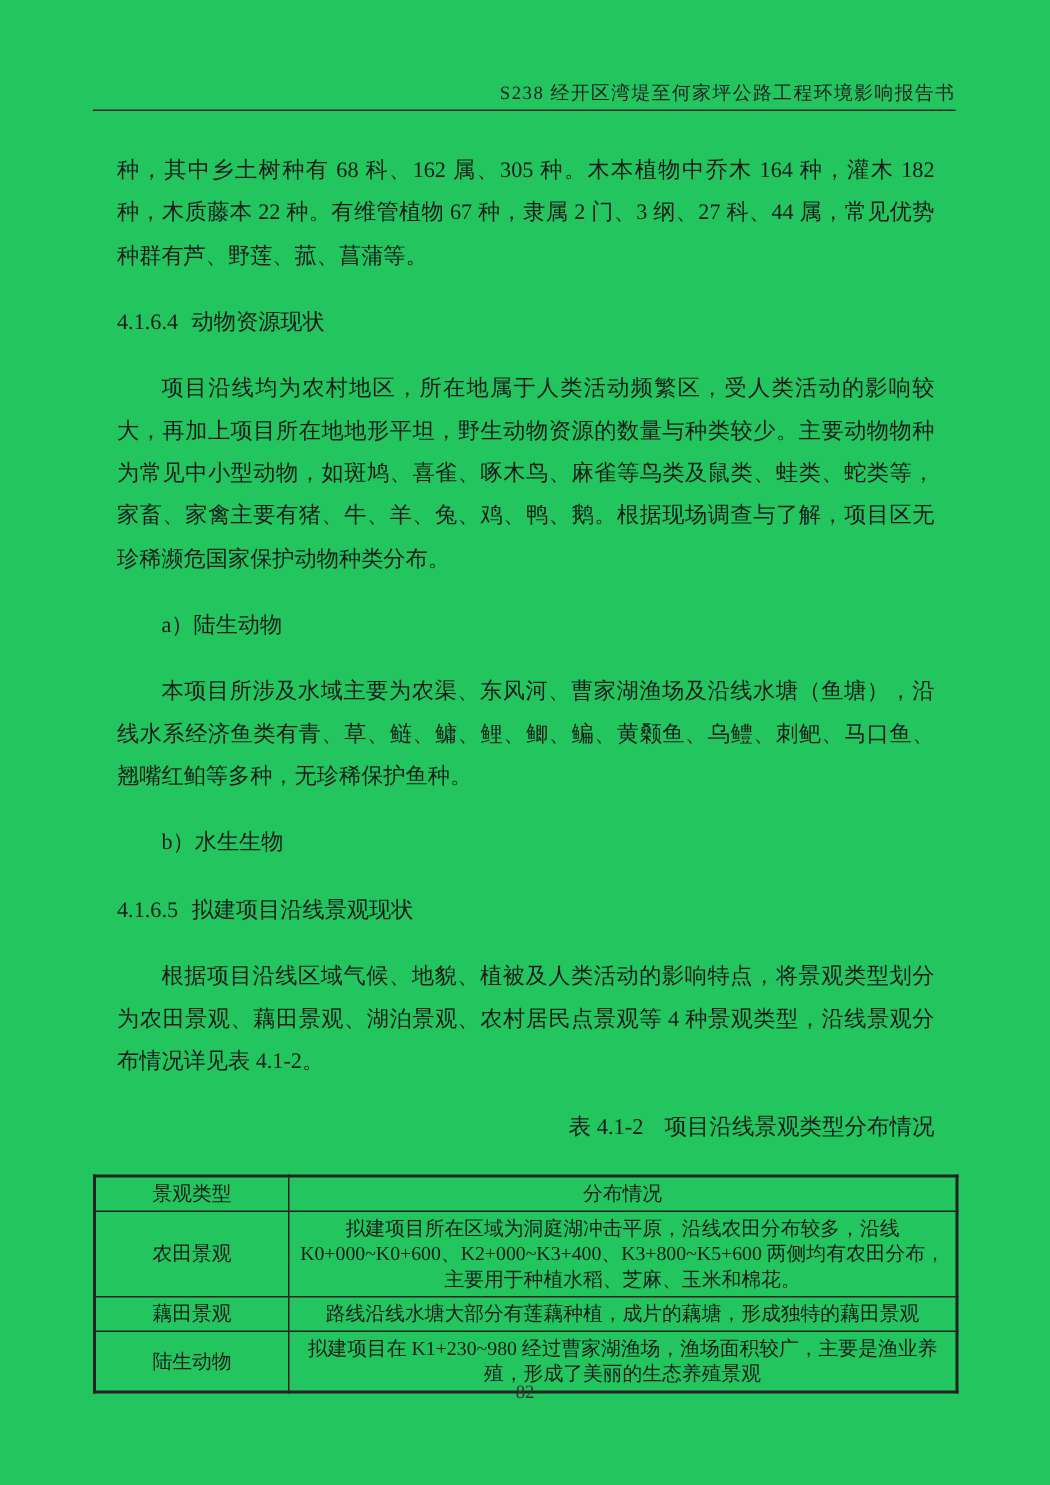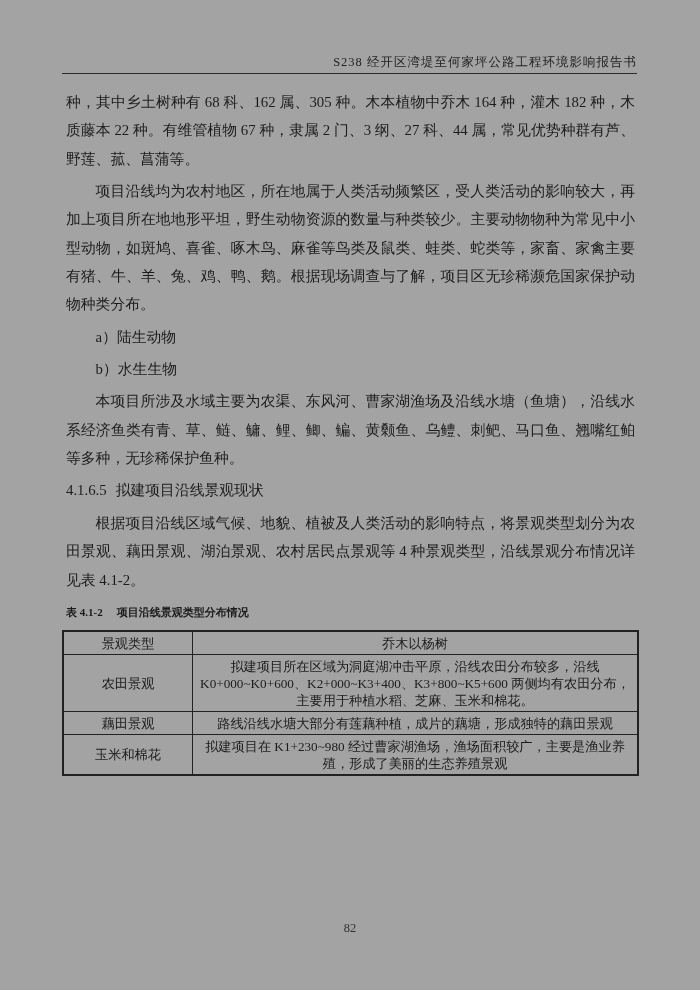--- a/index.html
+++ b/index.html
@@ -1,19 +1,19 @@
 <!DOCTYPE html>
 <html><head>
 <meta charset="utf-8">
 <style>
   html,body{margin:0;padding:0;background:#e8e8e8;}
   .page{
     position:relative;
     width:700px;height:990px;
-    background:#a3a3a3;
+    background:#22c55e;
     font-family:"Liberation Serif","DejaVu Serif",serif;
     color:#1c1c1c;
     overflow:hidden;
     margin:0 auto;
   }
   .header-title{
     position:absolute;top:54px;left:62px;right:63px;
     text-align:right;
     font-size:12.5px;
     letter-spacing:1px;
@@ -24,28 +24,28 @@
     border-top:1.6px solid #2b2b2b;
     height:0;
   }
   .body-text{
     position:absolute;top:84px;left:62px;width:577px;
     font-size:14.8px;
     line-height:28.35px;
     text-align:justify;
     text-justify:inter-ideograph;
   }
-  .body-text p{margin:4px;}
+  .body-text p{margin:16px;}
   .indent{text-indent:2em;}
   .section-heading{margin:0;}
   .section-heading .h-num{margin-right:9px;}
   .table-caption{
-    text-align:left;
-    font-weight:bold;
-    font-size:11px;
+    text-align:right;
+    font-weight:normal;
+    font-size:15px;
     margin-top:5px;
     margin-bottom:7px;
     text-indent:0;
   }
   .table-caption .cap-label{margin-right:14px;}
   table.landscape{
     width:100%;
     border-collapse:collapse;
     border:2px solid #222;
     font-size:13.2px;
@@ -74,55 +74,58 @@
 
   <div class="header-title">S238 经开区湾堤至何家坪公路工程环境影响报告书</div>
 
   <div class="header-rule"></div>
 
   <div class="body-text">
 
     <p>种，其中乡土树种有 68 科、162 属、305 种。木本植物中乔木 164 种，灌木 182 种，木质藤本 22 种。有维管植物 67 种，隶属 2 门、3 纲、27 科、44 属，常见优势种群有芦、野莲、菰、菖蒲等。</p>
 
 
+    <p class="section-heading">
+      <span class="h-num">4.1.6.4</span><span>动物资源现状</span>
+    </p>
 
     <p class="indent">项目沿线均为农村地区，所在地属于人类活动频繁区，受人类活动的影响较大，再加上项目所在地地形平坦，野生动物资源的数量与种类较少。主要动物物种为常见中小型动物，如斑鸠、喜雀、啄木鸟、麻雀等鸟类及鼠类、蛙类、蛇类等，家畜、家禽主要有猪、牛、羊、兔、鸡、鸭、鹅。根据现场调查与了解，项目区无珍稀濒危国家保护动物种类分布。</p>
 
     <p class="indent">a）陆生动物</p>
 
+    <p class="indent">本项目所涉及水域主要为农渠、东风河、曹家湖渔场及沿线水塘（鱼塘），沿线水系经济鱼类有青、草、鲢、鳙、鲤、鲫、鳊、黄颡鱼、乌鳢、刺鲃、马口鱼、翘嘴红鲌等多种，无珍稀保护鱼种。</p>
+
     <p class="indent">b）水生生物</p>
-
-    <p class="indent">本项目所涉及水域主要为农渠、东风河、曹家湖渔场及沿线水塘（鱼塘），沿线水系经济鱼类有青、草、鲢、鳙、鲤、鲫、鳊、黄颡鱼、乌鳢、刺鲃、马口鱼、翘嘴红鲌等多种，无珍稀保护鱼种。</p>
 
     <p class="section-heading">
       <span class="h-num">4.1.6.5</span><span>拟建项目沿线景观现状</span>
     </p>
 
     <p class="indent">根据项目沿线区域气候、地貌、植被及人类活动的影响特点，将景观类型划分为农田景观、藕田景观、湖泊景观、农村居民点景观等 4 种景观类型，沿线景观分布情况详见表 4.1-2。</p>
 
     <p class="table-caption">
       <span class="cap-label">表 4.1-2</span><span>项目沿线景观类型分布情况</span>
     </p>
 
     <table class="landscape">
       <tbody>
         <tr>
           <th class="col-type">景观类型</th>
-          <th>乔木以杨树</th>
+          <th>分布情况</th>
         </tr>
         <tr>
           <td>农田景观</td>
           <td>拟建项目所在区域为洞庭湖冲击平原，沿线农田分布较多，沿线K0+000~K0+600、K2+000~K3+400、K3+800~K5+600 两侧均有农田分布，主要用于种植水稻、芝麻、玉米和棉花。</td>
         </tr>
         <tr>
           <td>藕田景观</td>
           <td>路线沿线水塘大部分有莲藕种植，成片的藕塘，形成独特的藕田景观</td>
         </tr>
         <tr>
-          <td>玉米和棉花</td>
+          <td>陆生动物</td>
           <td>拟建项目在 K1+230~980 经过曹家湖渔场，渔场面积较广，主要是渔业养殖，形成了美丽的生态养殖景观</td>
         </tr>
       </tbody>
     </table>
 
   </div>
 
   <div class="page-number">82</div>
 
 </div>

